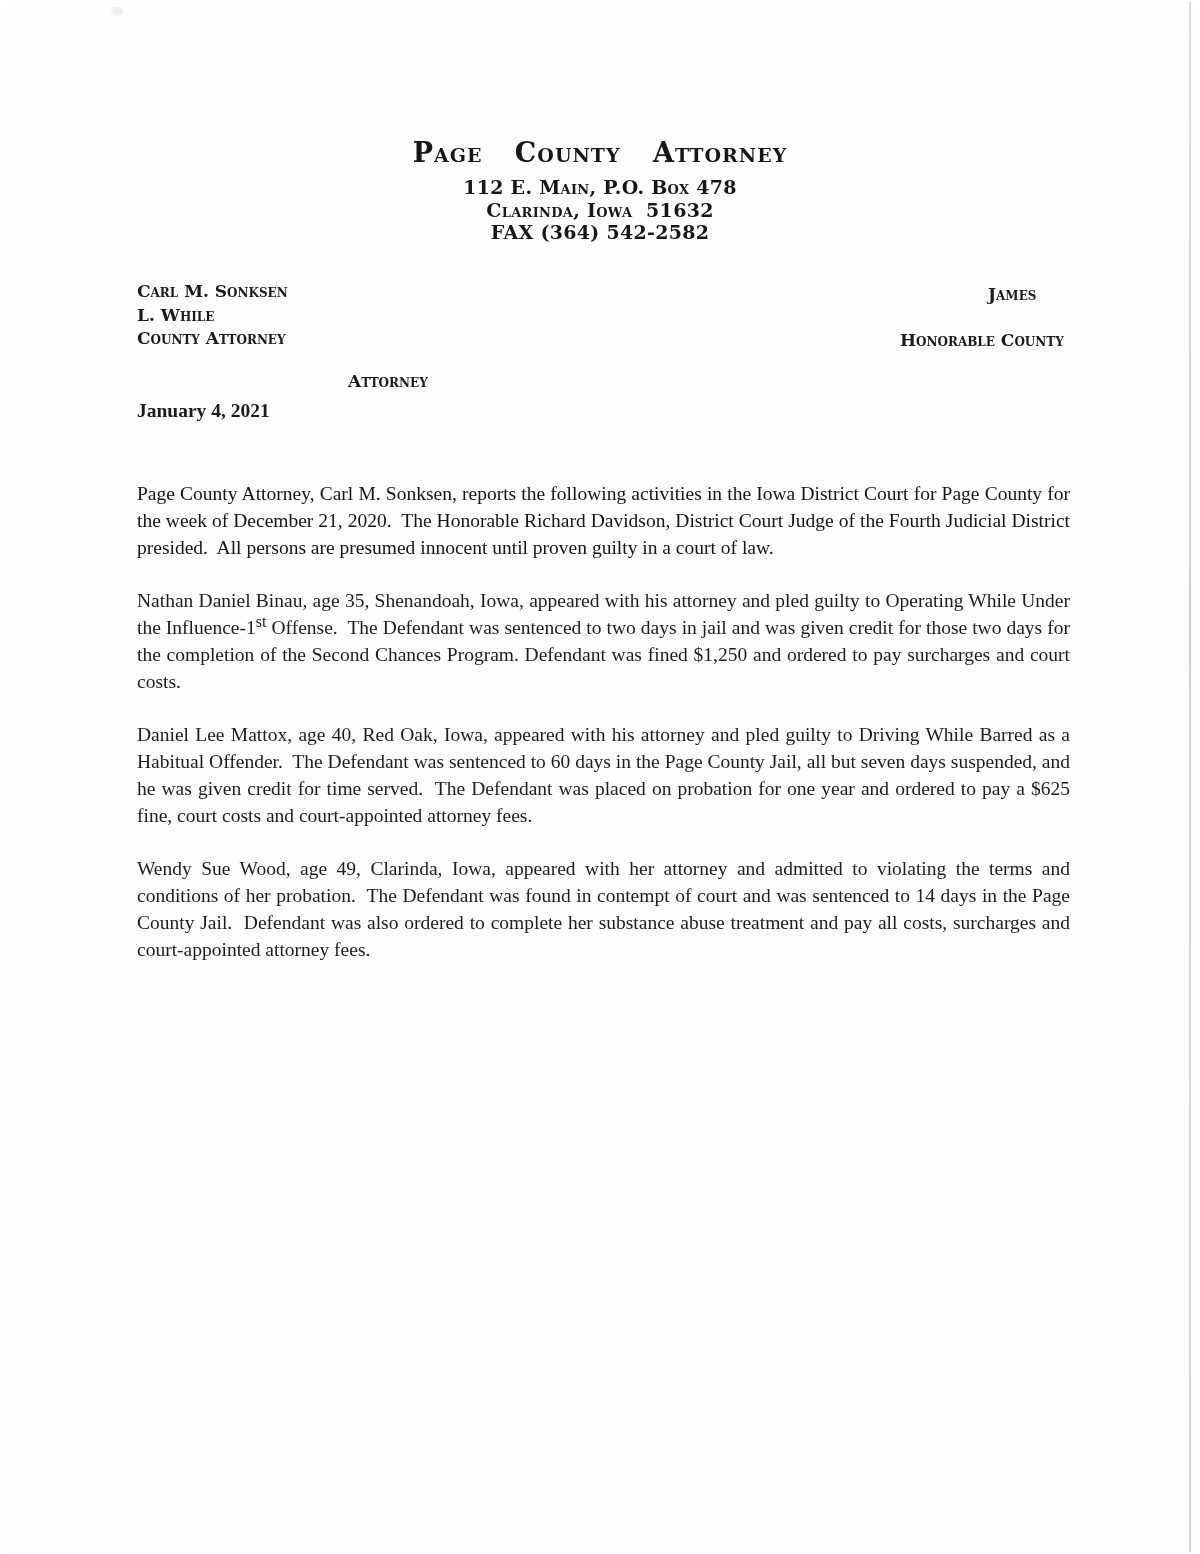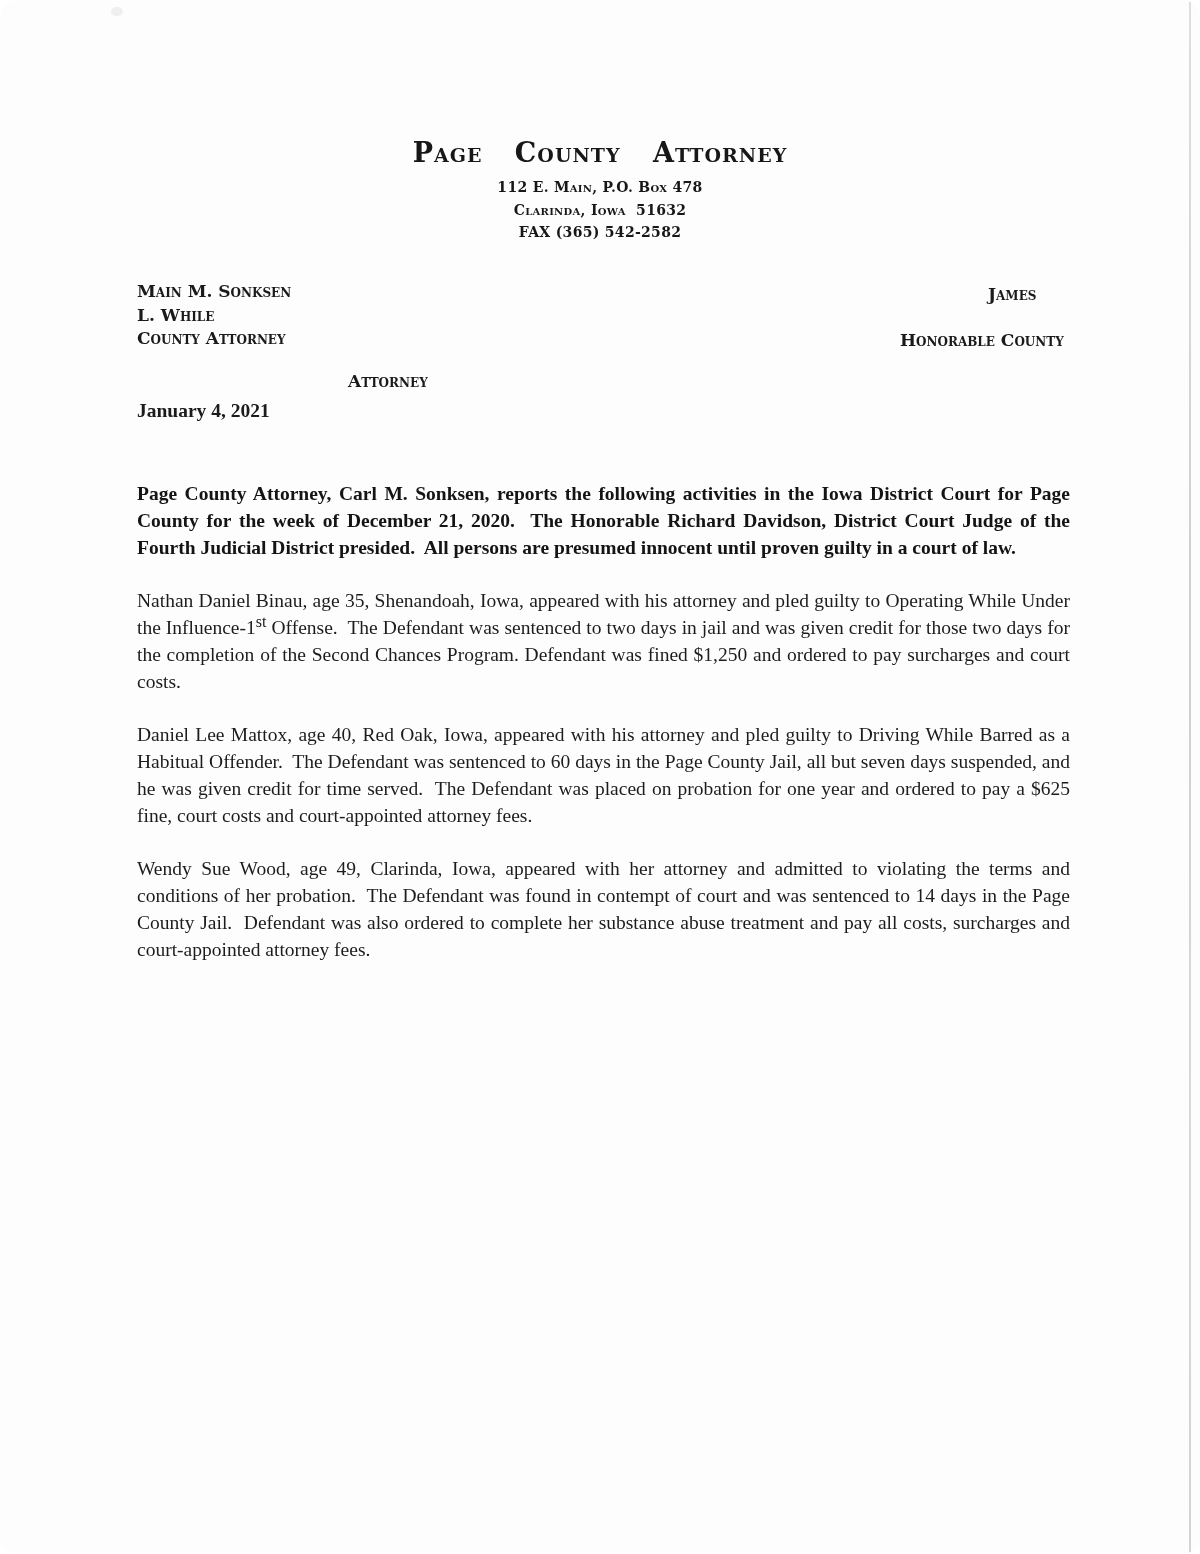--- a/index.html
+++ b/index.html
@@ -45,21 +45,21 @@
     color: #171717;
   }
   .lh-title {
     margin: 0 0 9px 0;
     font-size: 27px;
     letter-spacing: 1px;
     word-spacing: 22px;
     line-height: 28px;
   }
   .lh-addr {
-    font-size: 14px;
+    font-size: 19px;
     line-height: 22.5px;
     white-space: pre-wrap;
     letter-spacing: 0.3px;
   }
   
   .off {
     position: absolute;
     font-family: "DejaVu Serif", serif;
     font-weight: bold;
     font-variant: small-caps;
@@ -80,44 +80,44 @@
     width: 933px;
     font-size: 19.5px;
     line-height: 27px;
     color: #1c1c1c;
   }
   .date-line { margin: 0 0 56px 0; font-weight: bold; }
   p.para {
     margin: 0 0 26px 0;
     text-align: justify;
   }
-  p.intro { font-weight: bold; color: #141414; }
+  p.intro { font-weight: normal; color: #141414; }
   sup.ord {
     font-size: 16px;
     line-height: 0;
     vertical-align: super;
   }
 </style>
 </head>
 <body>
 
 <div class="page">
 
   <div class="scan-line"></div>
   <div class="smudge"></div>
 
   <header class="letterhead">
     <h1 class="lh-title">Page County Attorney</h1>
     <div class="lh-addr">112 E. Main, P.O. Box 478</div>
     <div class="lh-addr">Clarinda, Iowa  51632</div>
-    <div class="lh-addr">FAX (365) 542-2582</div>
+    <div class="lh-addr">FAX (364) 542-2582</div>
   </header>
 
   <div class="off off-left">
-    <div>Main M. Sonksen</div>
+    <div>Carl M. Sonksen</div>
     <div>L. While</div>
     <div>County Attorney</div>
   </div>
   <div class="off off-attorney">Attorney</div>
   <div class="off off-james">James</div>
   <div class="off off-asst">Honorable County</div>
 
   <main class="content">
     <div class="date-line">January 4, 2021</div>
 

